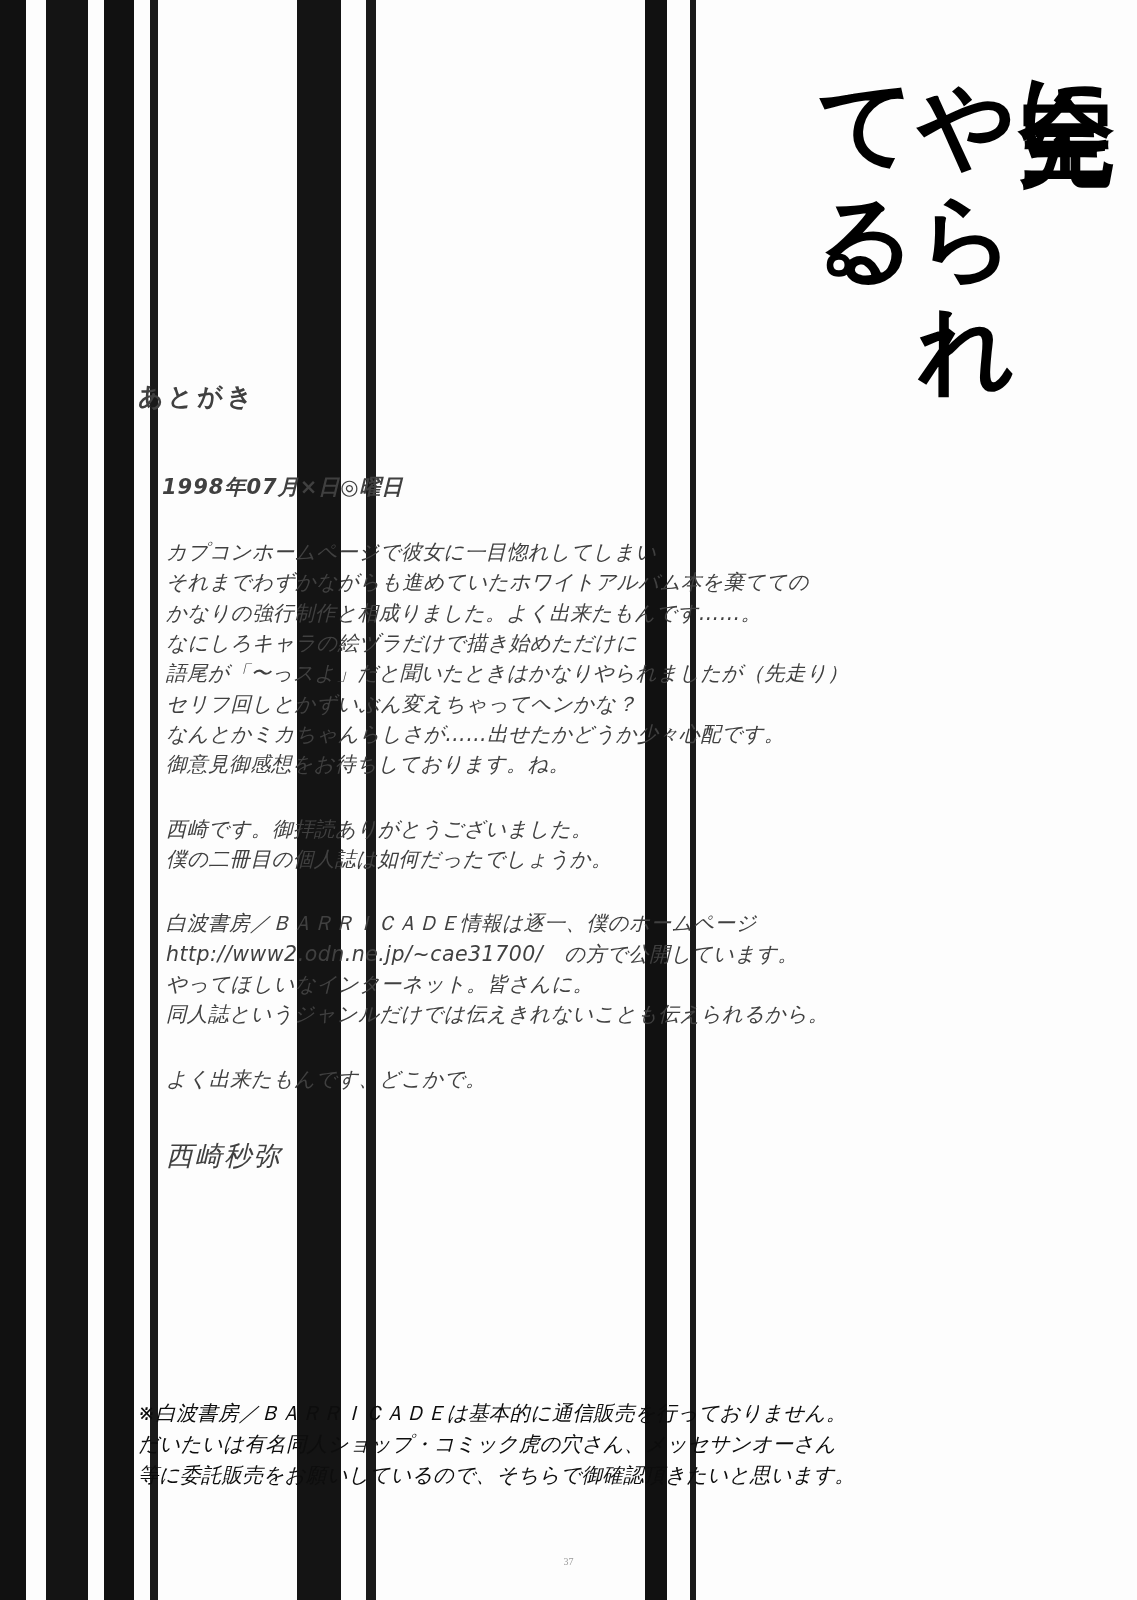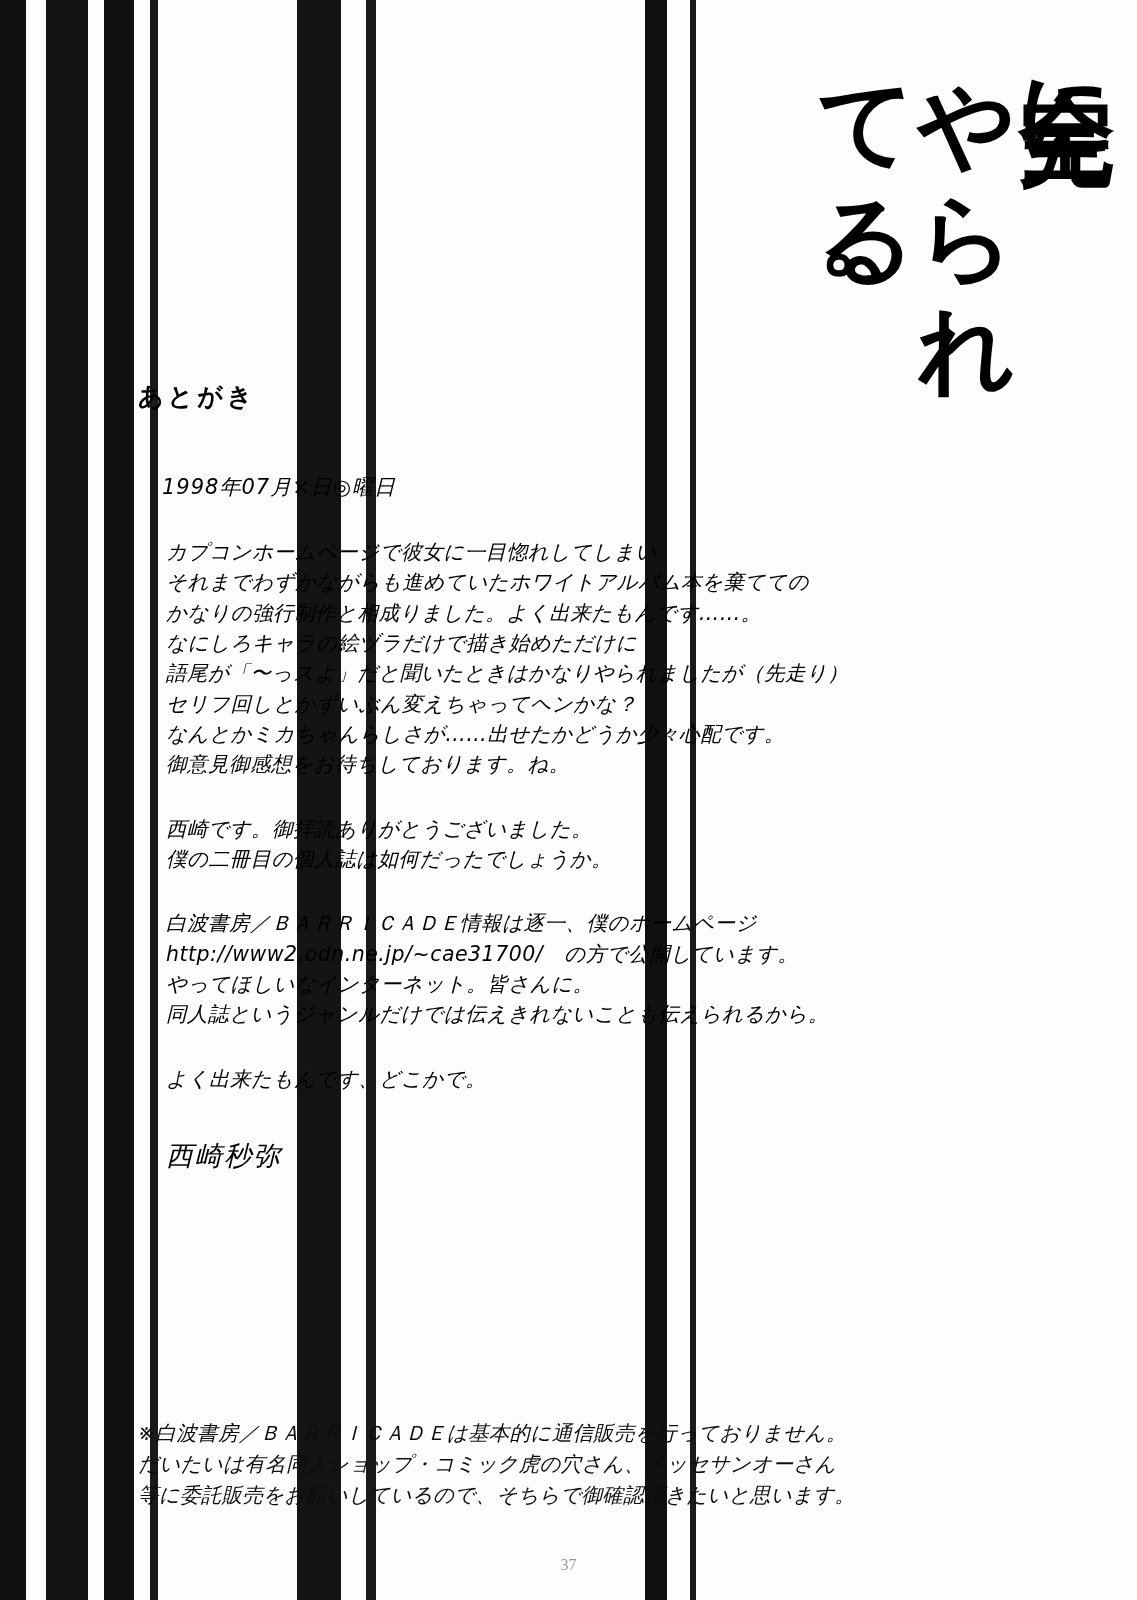--- a/index.html
+++ b/index.html
@@ -49,32 +49,32 @@
   .title-col.c1 { font-size: 96px; }
   .title-col.c2 { font-size: 96px; margin-top: 6px; }
   .title-col.c3 { font-size: 96px; margin-top: 10px; }
 
   
   .afterword {
     position: absolute;
     left: 138px;
     top: 380px;
     width: 880px;
-    color: #000000;
+    color: #404040;
   }
   .aw-heading {
     font-family: "DejaVu Sans", "Liberation Sans", sans-serif;
     font-weight: bold;
     font-size: 25px;
     letter-spacing: 4px;
     margin: 0 0 60px 0;
   }
   .aw-date {
     font-family: "DejaVu Sans", "Liberation Sans", sans-serif;
-    font-weight: normal;
+    font-weight: bold;
     font-size: 21px;
     letter-spacing: 1px;
     margin: 0 0 36px 24px;
     font-style: italic;
   }
   .aw-para {
     font-family: "DejaVu Sans", "Liberation Sans", sans-serif;
     font-size: 20.5px;
     line-height: 1.48;
     letter-spacing: 0.5px;
@@ -97,30 +97,29 @@
     left: 138px;
     top: 1398px;
     width: 890px;
     font-family: "DejaVu Sans", "Liberation Sans", sans-serif;
     font-size: 20.5px;
     line-height: 1.5;
     letter-spacing: 0.3px;
     color: #0d0d0d;
     white-space: pre-line;
     font-style: italic;
-    margin-top: 20px;
   }
   .page-number {
     position: absolute;
     left: 0;
     right: 0;
     top: 1556px;
     text-align: center;
     font-family: "Liberation Serif", serif;
-    font-size: 16px;
+    font-size: 10px;
     color: #9a9a9a;
   }
 </style>
 </head>
 <body>
 
 <div id="page">
 
   <div class="band" style="left:0px;width:26px;"></div>
   <div class="band soft" style="left:46px;width:42px;"></div>

